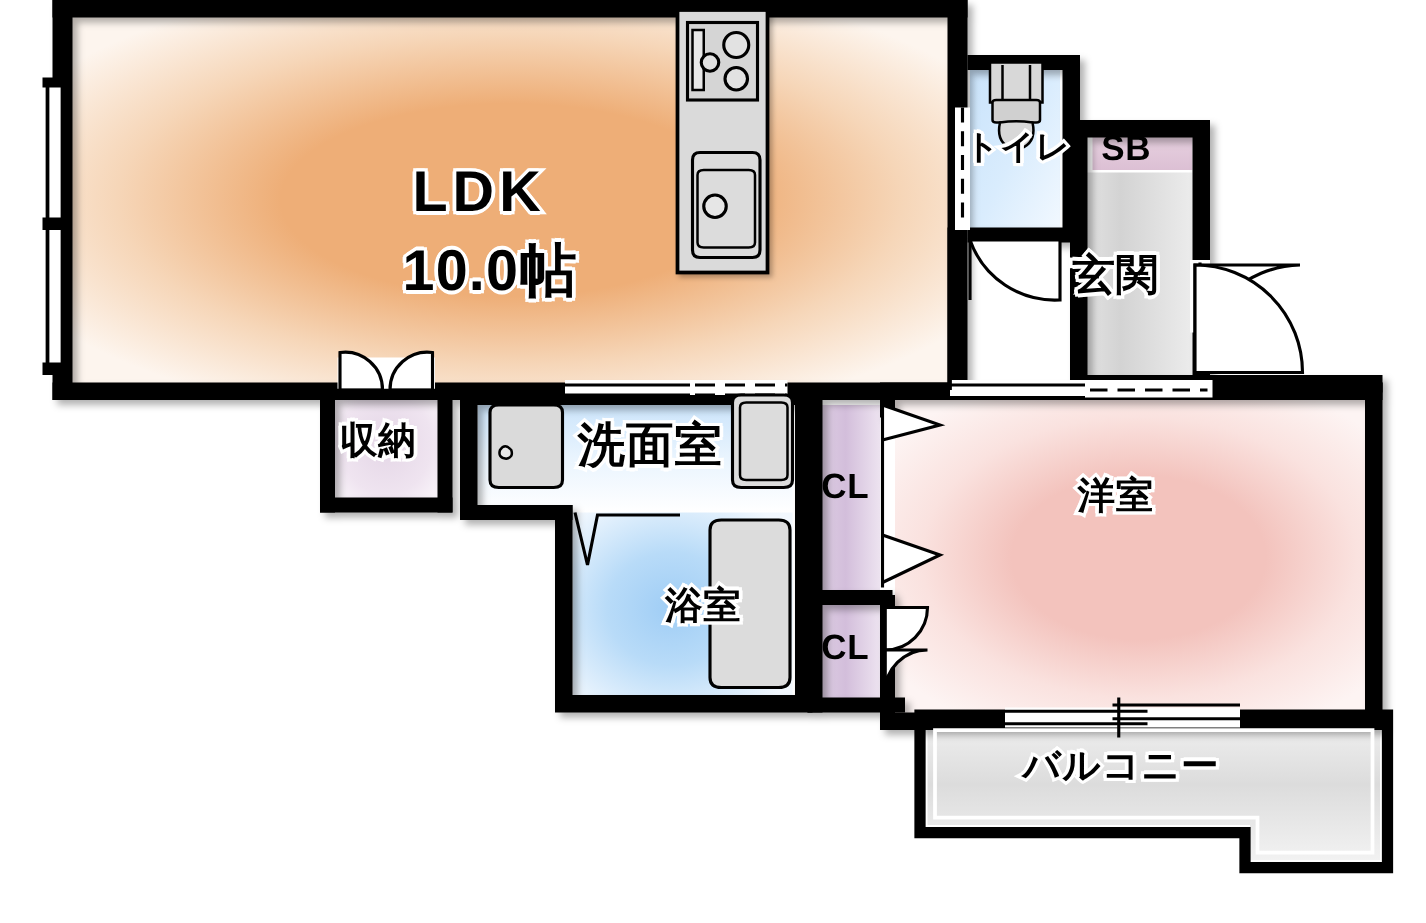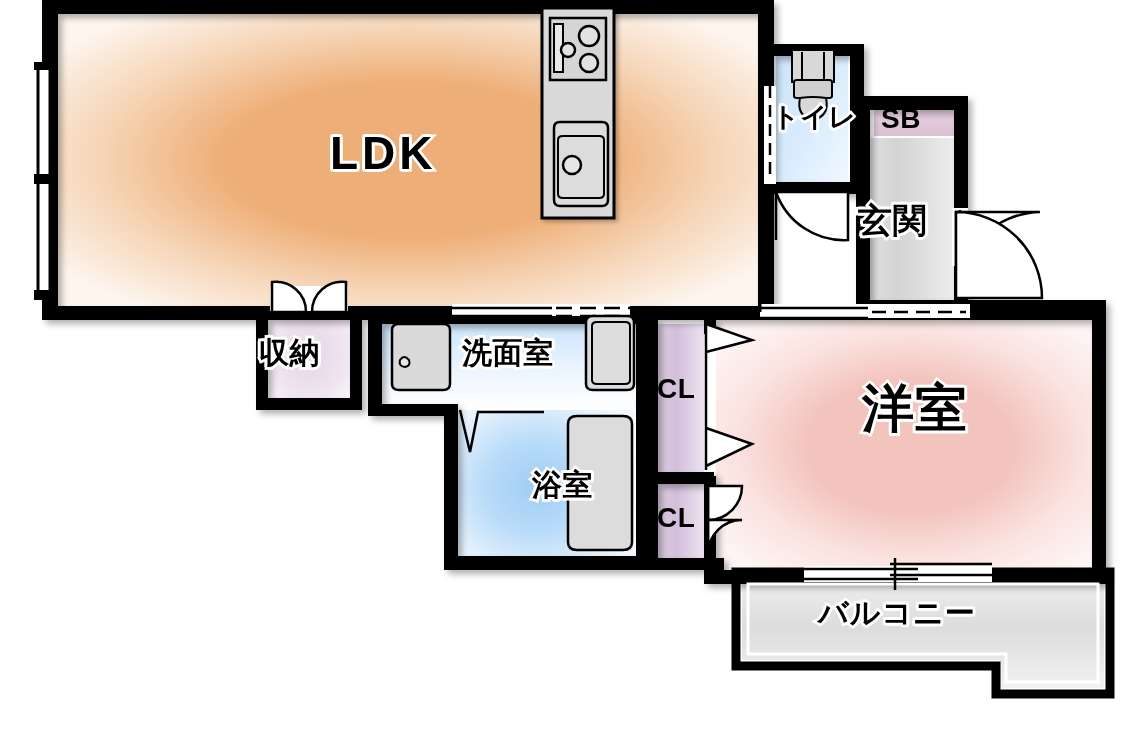--- a/index.html
+++ b/index.html
@@ -39,29 +39,29 @@
     paint-order: stroke fill;
     text-shadow:
       2px 0 0 #fff, -2px 0 0 #fff, 0 2px 0 #fff, 0 -2px 0 #fff,
       1.5px 1.5px 0 #fff, -1.5px 1.5px 0 #fff, 1.5px -1.5px 0 #fff, -1.5px -1.5px 0 #fff,
       3px 0 0 #fff, -3px 0 0 #fff, 0 3px 0 #fff, 0 -3px 0 #fff;
     pointer-events: none;
     user-select: none;
   }
   .lbl-ldk      { left: 330px; top: 130px;  font-size: 46px; letter-spacing: 4px; }
   .lbl-ldk-2    { left: 322px; top: 193px;  font-size: 46px; }
-  .lbl-storage  { left: 259px; top: 338px;  font-size: 30px; }
-  .lbl-washroom { left: 462px; top: 338px;  font-size: 30px; }
+  .lbl-storage  { left: 272px; top: 338px;  font-size: 30px; }
+  .lbl-washroom { left: 462px; top: 338px;  font-size: 38px; }
   .lbl-bath     { left: 532px; top: 470px;  font-size: 30px; }
   .lbl-toilet   { left: 772px; top: 104px;  font-size: 27px; }
   .lbl-sb       { left: 881px; top: 105px;  font-size: 28px; -webkit-text-stroke: 0; text-shadow:none; }
   .lbl-genkan   { left: 858px; top: 203px;  font-size: 34px; }
   .lbl-cl1      { left: 657px; top: 375px;  font-size: 28px; -webkit-text-stroke: 0; text-shadow:none;}
   .lbl-cl2      { left: 657px; top: 504px;  font-size: 28px; -webkit-text-stroke: 0; text-shadow:none;}
-  .lbl-bedroom  { left: 862px; top: 382px;  font-size: 52px; }
+  .lbl-bedroom  { left: 862px; top: 382px;  font-size: 30px; }
   .lbl-bedroom2 { left: 852px; top: 428px;  font-size: 40px; }
   .lbl-balcony  { left: 818px; top: 598px;  font-size: 30px; letter-spacing: 1px;}
 </style>
 </head>
 <body>
 
 <div id="floorplan">
 
   <svg id="fpsvg" viewBox="0 0 1141 738" xmlns="http://www.w3.org/2000/svg">
     <defs>
@@ -305,20 +305,21 @@
       <path d="M 592 326 q 0 -4 5 -4 l 28 0 q 5 0 5 4 l 0 54 q 0 4 -5 4 l -28 0 q -5 0 -5 -4 Z" fill="none" stroke="#000000" stroke-width="2"></path>
     </g>
 
     <g>
       <path d="M 568 424 q 0 -8 9 -8 l 46 0 q 9 0 9 8 l 0 118 q 0 8 -9 8 l -46 0 q -9 0 -9 -8 Z" fill="#dcdcdc" stroke="#000000" stroke-width="2.5"></path>
     </g>
 
   </svg>
 
   <div class="room-label lbl-ldk">LDK</div>
+  <div class="room-label lbl-ldk-2">10.0帖</div>
   <div class="room-label lbl-storage">収納</div>
   <div class="room-label lbl-washroom">洗面室</div>
   <div class="room-label lbl-bath">浴室</div>
   <div class="room-label lbl-toilet">トイレ</div>
   <div class="room-label lbl-sb">SB</div>
   <div class="room-label lbl-genkan">玄関</div>
   <div class="room-label lbl-cl1">CL</div>
   <div class="room-label lbl-cl2">CL</div>
   <div class="room-label lbl-bedroom">洋室</div>
   <div class="room-label lbl-balcony">バルコニー</div>

